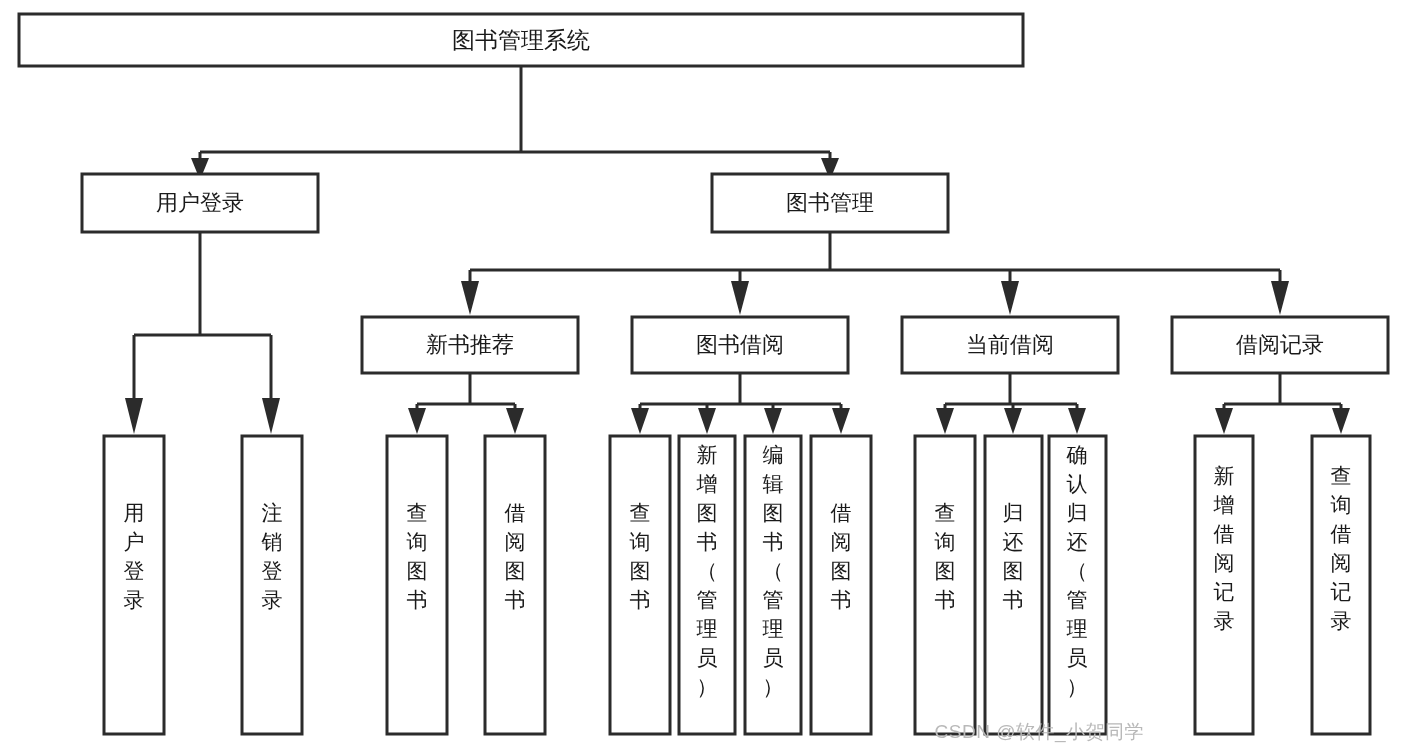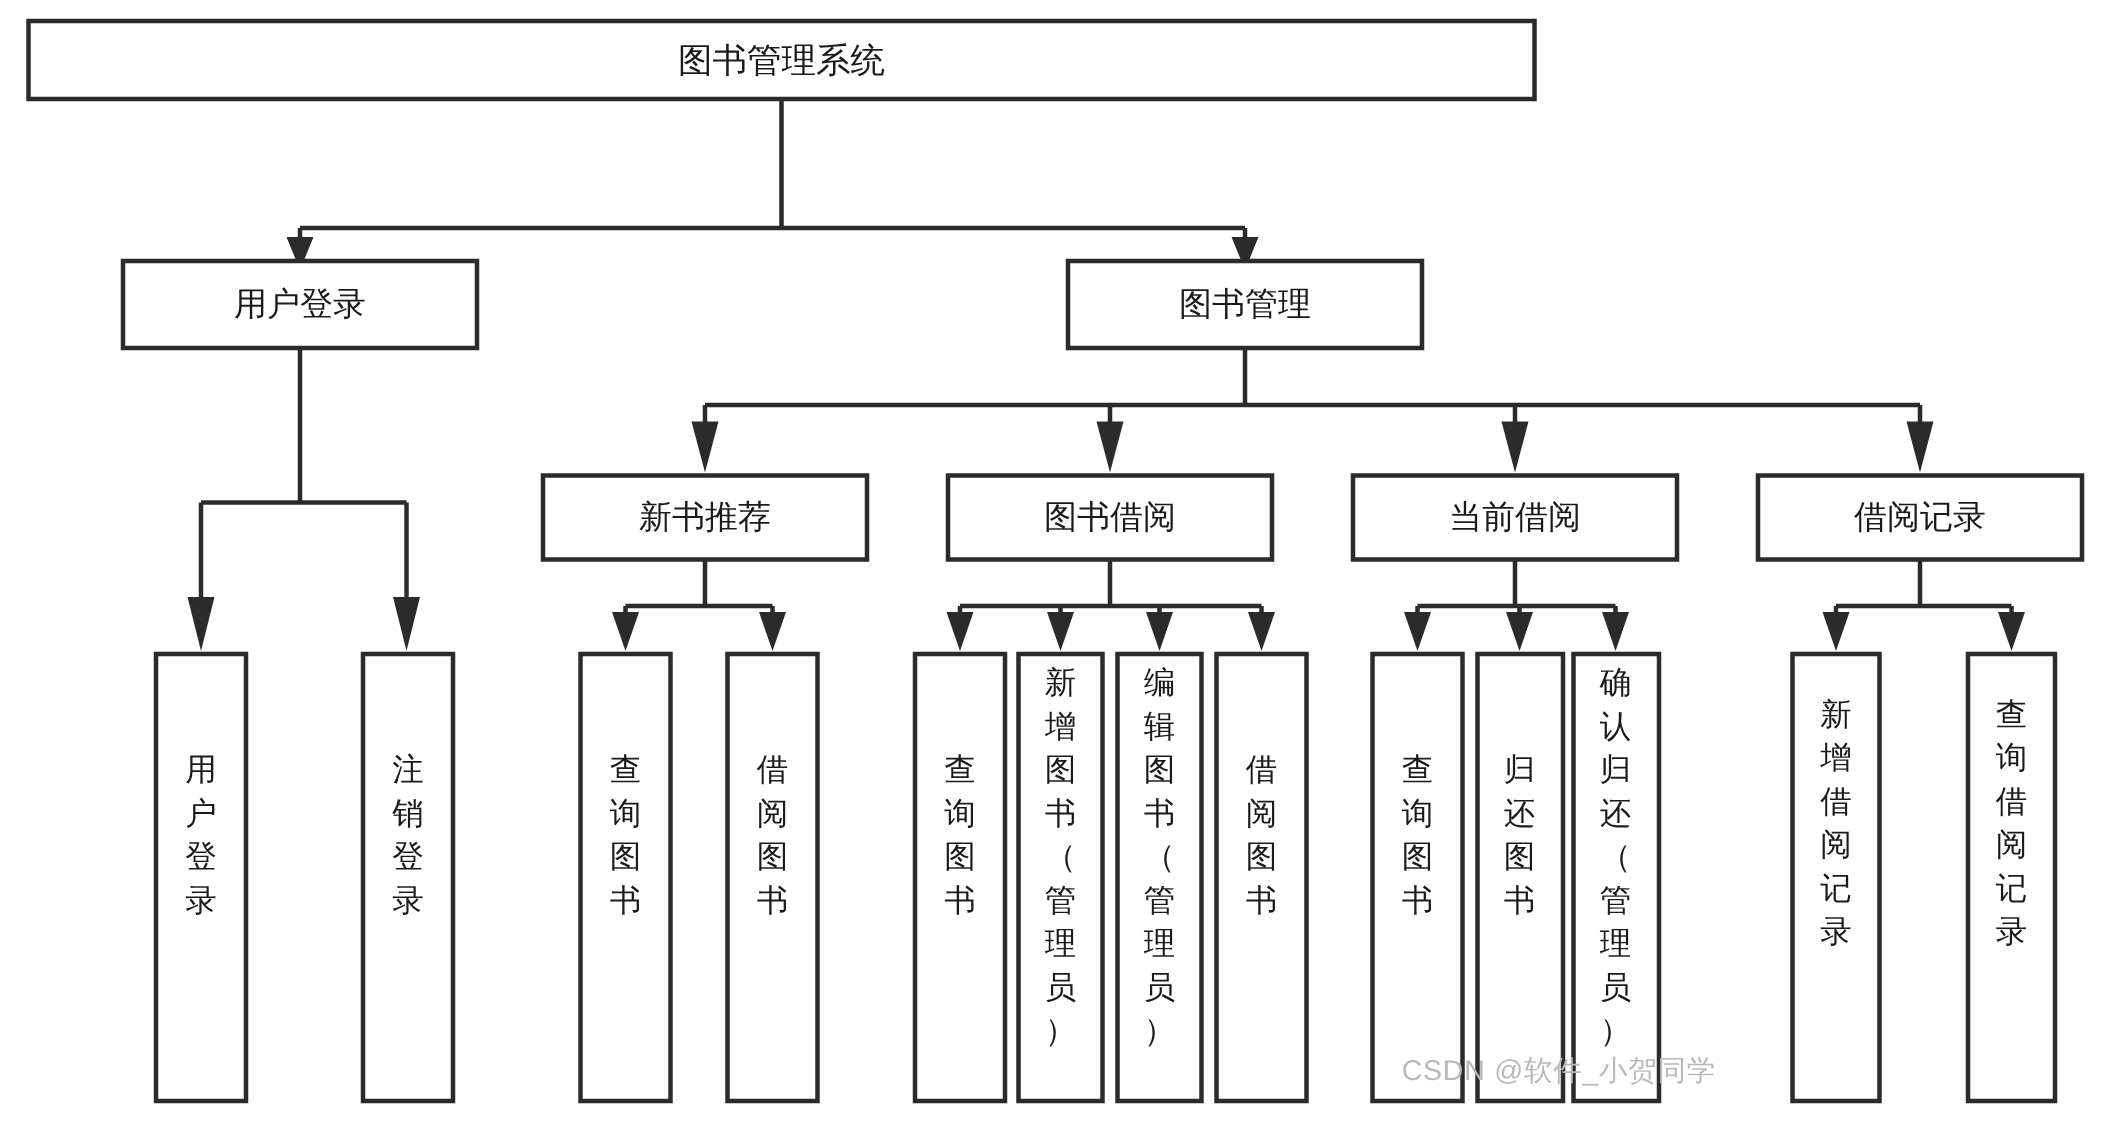--- a/index.html
+++ b/index.html
@@ -53,21 +53,21 @@
     fill: none;
     stroke-linecap: butt;
   }
   .arrow-head {
     fill: #2b2b2b;
     stroke: none;
   }
   .watermark {
     position: absolute;
     right: 8px;
-    bottom: 20px;
+    bottom: 2px;
     font-family: "Liberation Sans", "DejaVu Sans", sans-serif;
     font-size: 19px;
     color: #b9b9b9;
     white-space: nowrap;
     letter-spacing: 0.5px;
     pointer-events: none;
     margin-left: 12px;
   }
 </style>
 </head>

